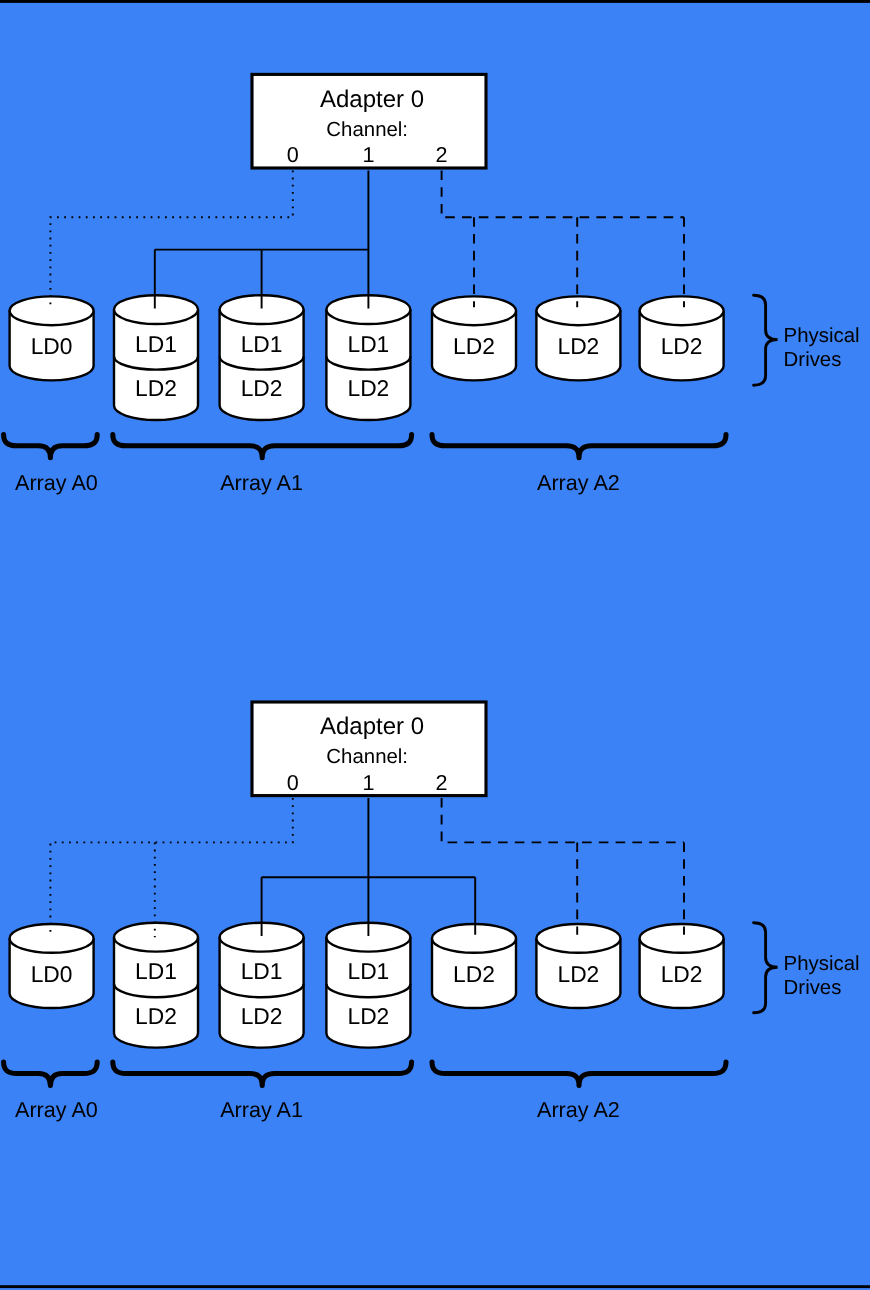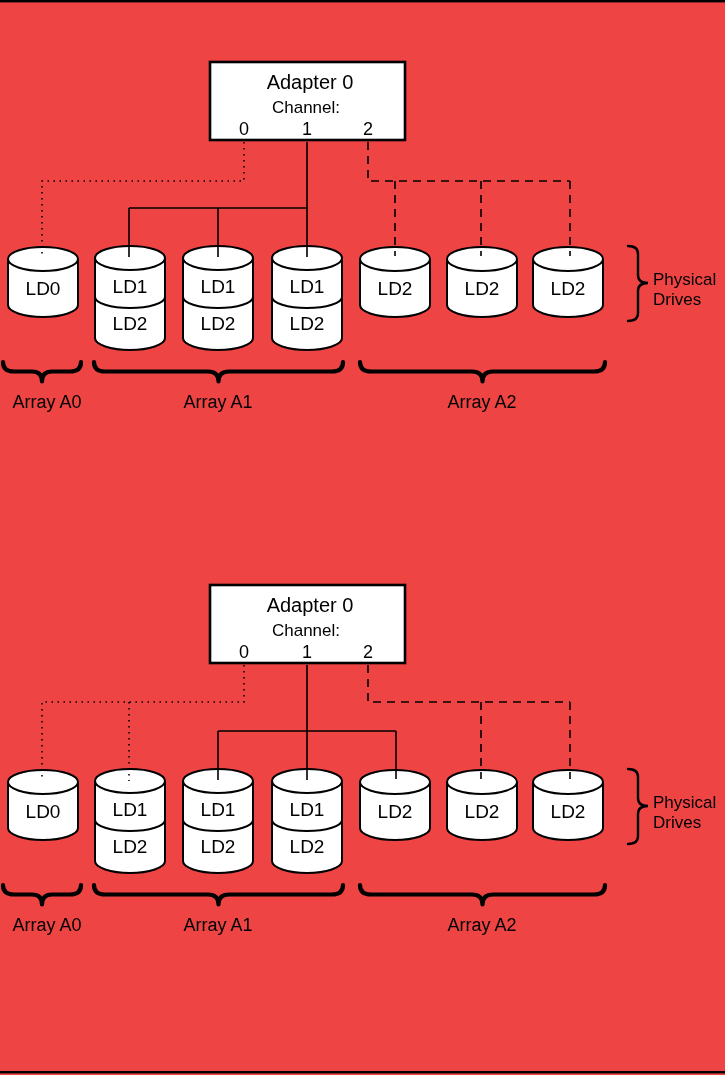--- a/index.html
+++ b/index.html
@@ -1,16 +1,16 @@
 <!DOCTYPE html>
 <html><head>
 <meta charset="utf-8">
 <style>
   html,body { margin:0; padding:0; background:#ffffff; }
-  .page { position:relative; width:725px; height:1075px; background:#ef4444; overflow:hidden; }
+  .page { position:relative; width:725px; height:1075px; background:#3b82f6; overflow:hidden; }
   svg text { font-family:"Liberation Sans","DejaVu Sans",sans-serif; fill:#000000; }
   .t-title   { font-size:20px; }
   .t-channel { font-size:17px; }
   .t-digit   { font-size:18px; }
   .t-ld      { font-size:19px; }
   .t-array   { font-size:18px; }
   .t-side    { font-size:17px; }
   .adapter-box { fill:#ffffff; stroke:#000000; stroke-width:2.6; }
   .cyl     { fill:#ffffff; stroke:#000000; stroke-width:2; }
   .cyl-div { fill:none;    stroke:#000000; stroke-width:2; }

